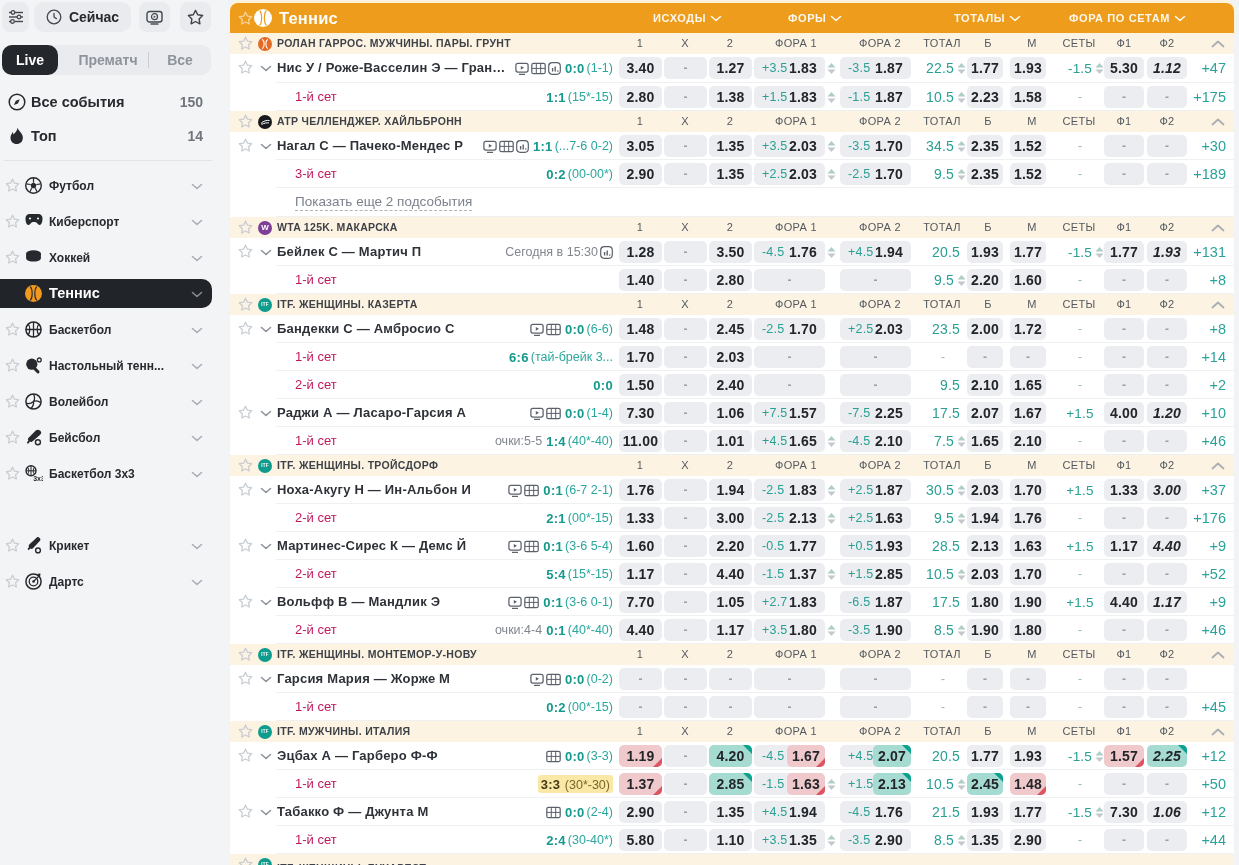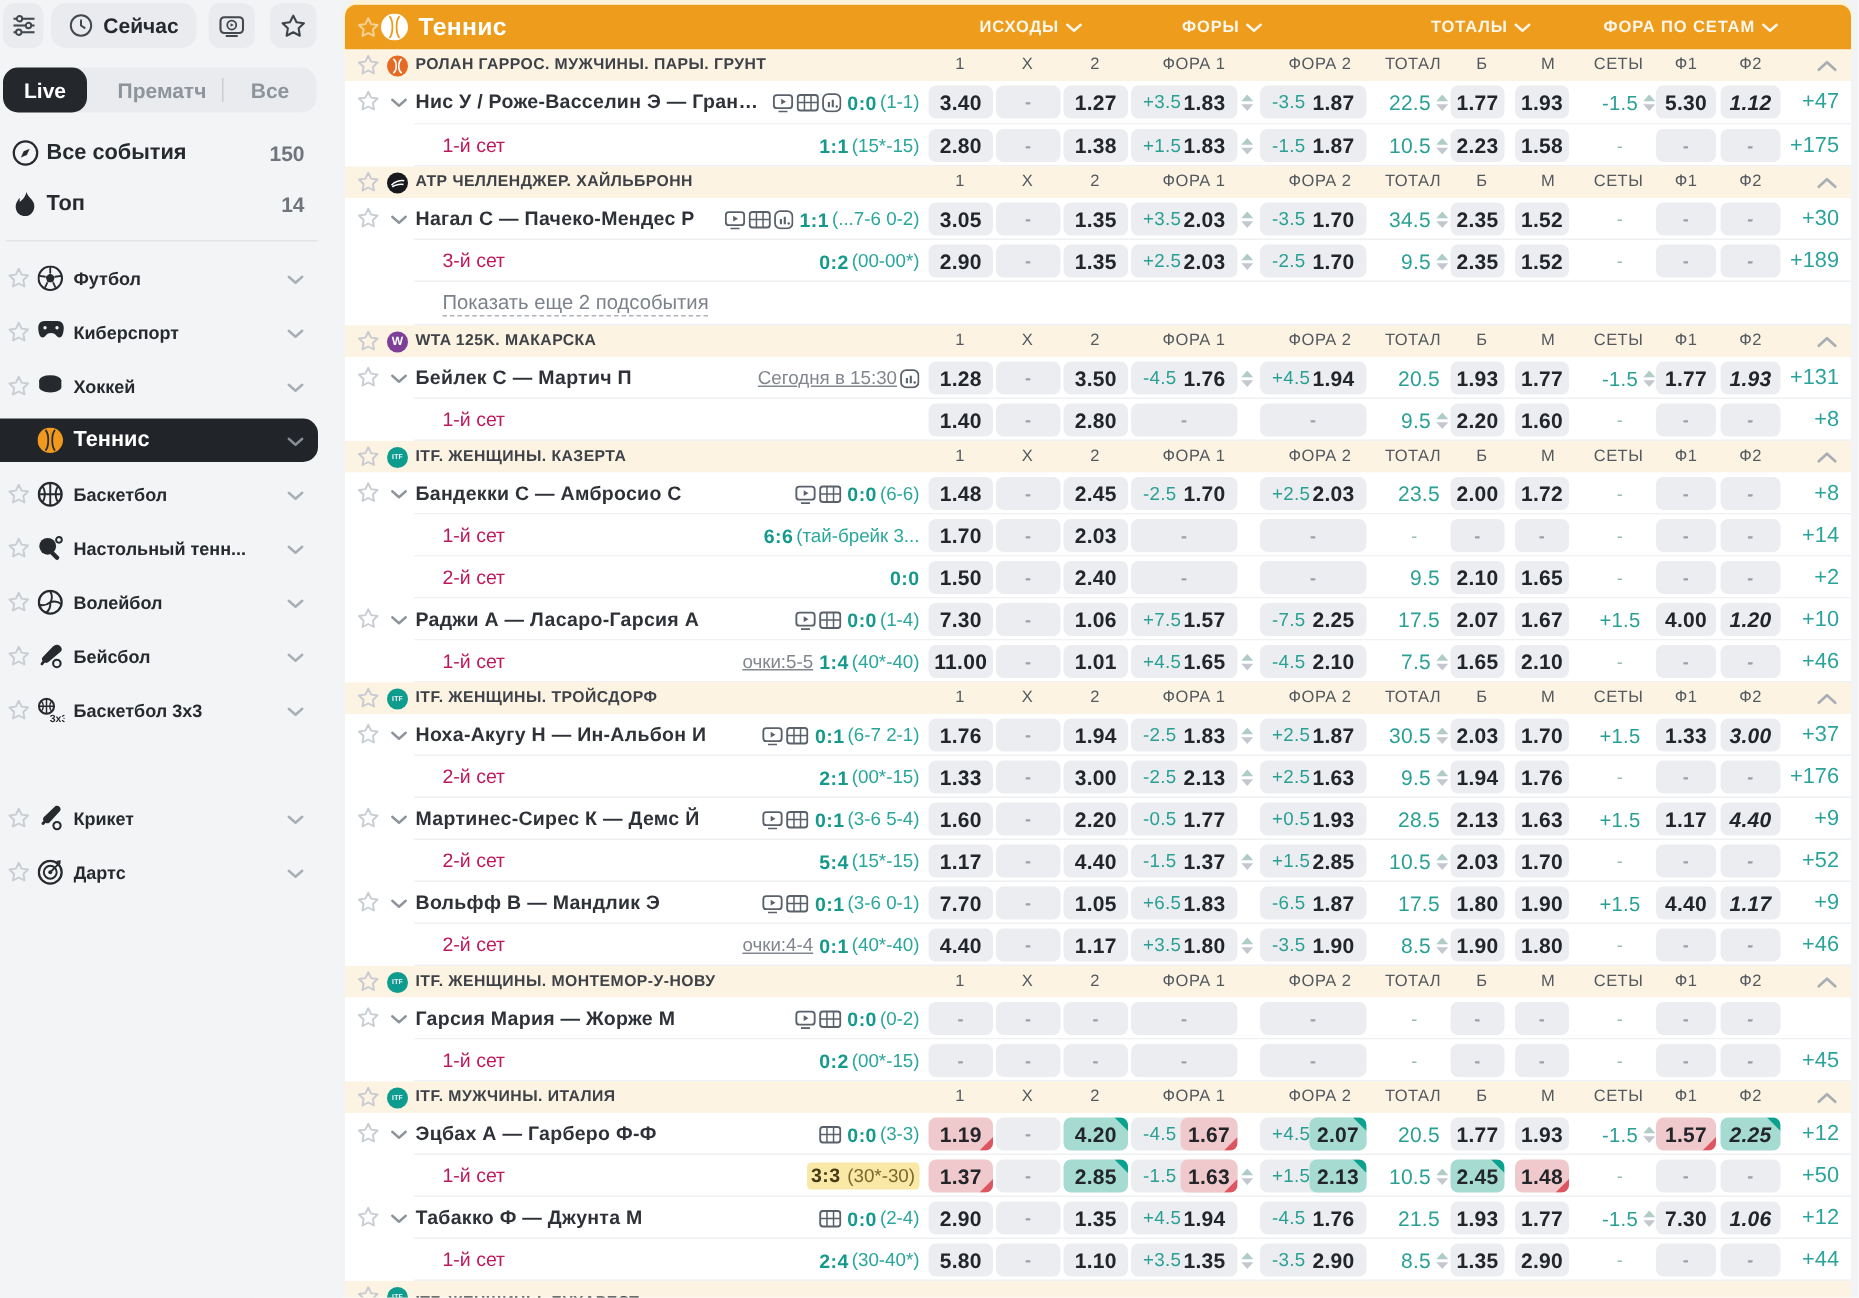--- a/index.html
+++ b/index.html
@@ -53,21 +53,21 @@
 .mrow,.srow{position:relative;height:28px;background:#fff;}
 .mrow:after,.srow:after{content:'';position:absolute;left:46px;right:0;bottom:0;height:1px;background:#eef0f2;}
 .mrow .st{position:absolute;left:8px;top:6px;width:15px;height:15px;color:#c9ced4;}
 .mrow .chd{position:absolute;left:30px;top:11px;width:12px;height:7px;color:#8e949c;}
 .mrow .nm{position:absolute;left:47px;top:0;line-height:28px;font-size:13px;font-weight:600;color:#2e3238;letter-spacing:.2px;white-space:nowrap;max-width:234px;overflow:hidden;text-overflow:ellipsis;}
 .srow .lb{position:absolute;left:65px;top:0;line-height:28px;font-size:13px;color:#be185d;}
 .rb{position:absolute;right:621px;top:0;height:28px;display:flex;align-items:center;gap:2px;white-space:nowrap;}
 .rb .mic{color:#5a616b;display:flex;align-items:center;}
 .rb .sc{color:#14998c;font-weight:700;font-size:13px;margin-left:2px;letter-spacing:.3px;}
 .rb .pr{color:#2aa79c;font-size:12.5px;}
-.rb .gray{color:#82878f;font-size:12.5px;text-decoration:underline;}
+.rb .gray{color:#82878f;font-size:12.5px;}
 .rb .ys{background:#fae8a6;border-radius:3px;padding:0 3px;}
 .rb .ys .sc{color:#453a16;margin-left:0;}
 .rb .ys .pr{color:#79682c;}
 
 .cell{position:absolute;top:3px;height:22px;border-radius:5px;background:#ebedf0;display:flex;align-items:center;justify-content:center;font-size:14px;font-weight:700;color:#22252a;letter-spacing:.2px;}
 .c1{left:389px;width:43px;}
 .cx{left:434px;width:43px;}
 .c2{left:479px;width:43px;}
 .cf{width:71px;justify-content:space-between;padding:0 8px;}
 .cfa{left:524px;}
@@ -1280,21 +1280,21 @@
         </span>
         <span class="sc">0:1</span>
         <span class="pr">(3-6 0-1)</span>
       </div>
       <div class="cell c1">7.70</div>
       <div class="cell cx">
         <span class="dash">-</span>
       </div>
       <div class="cell c2">1.05</div>
       <div class="cell cf cfa">
-        <span class="ln">+6.5</span>
+        <span class="ln">+2.7</span>
         <span>1.83</span>
       </div>
       <div class="cell cf cfb">
         <span class="ln">-6.5</span>
         <span>1.87</span>
       </div>
       <div class="cell nb tot pad">17.5</div>
       <div class="cell cb">1.80</div>
       <div class="cell cm">1.90</div>
       <div class="cell nb sets totc">+1.5</div>

